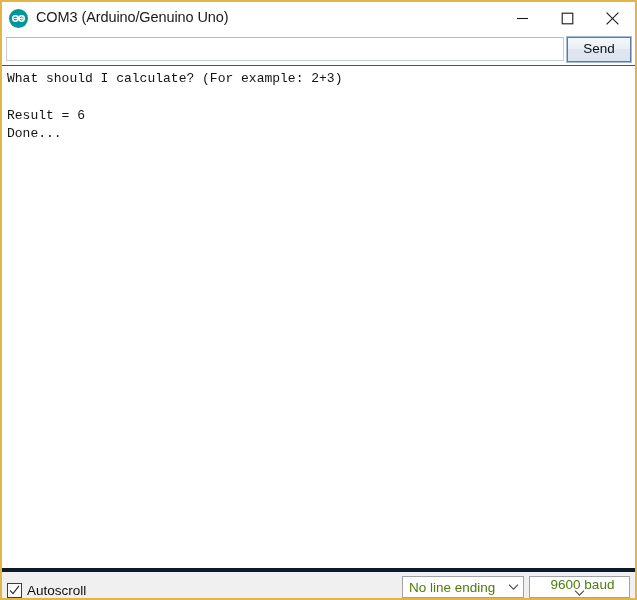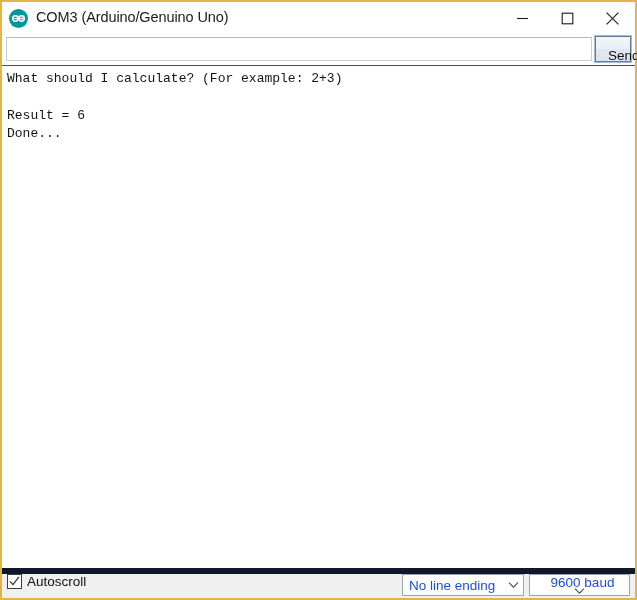--- a/index.html
+++ b/index.html
@@ -92,31 +92,31 @@
     background: #ffffff;
     font-family: "Liberation Sans", sans-serif;
     font-size: 13px;
     color: #000000;
     padding: 0 4px;
     outline: none;
     margin-right: 3px;
   }
   .send-button {
     flex: 0 0 auto;
-    width: 36px;
+    width: 64px;
     height: 25px;
     box-sizing: border-box;
     border: 1px solid #5c7b9e;
     outline: 1px solid #a6bcd4;
     background: linear-gradient(to bottom, #f4f7fb 0%, #eaeff6 48%, #dfe7f1 50%, #dbe4ef 100%);
     font-family: "Liberation Sans", sans-serif;
     font-size: 13.5px;
     color: #0f0f0f;
     line-height: 1;
-    padding: 12px;
+    padding: 4px;
     cursor: default;
   }
 
   
   .console-wrap {
     flex: 1 1 auto;
     background: #ffffff;
     border-top: 1px solid #be185d;
     position: relative;
     overflow: hidden;
@@ -134,23 +134,23 @@
     white-space: pre;
     overflow: hidden;
     background: transparent;
   }
 
   
   .statusbar {
     height: 30px;
     min-height: 30px;
     background: #f0f0f0;
-    border-top: 6px solid #0f172a;
-    display: flex;
-    align-items: flex-start;
+    border-top: 4px solid #0f172a;
+    display: flex;
+    align-items: flex-end;
     padding: 0 5px;
     box-sizing: border-box;
   }
   .autoscroll {
     display: flex;
     align-items: center;
     flex: 1 1 auto;
     cursor: default;
   }
   .checkbox {
@@ -181,21 +181,21 @@
     align-items: center;
     margin-left: 5px;
     flex: 0 0 auto;
     cursor: default;
   }
   .combo-line { width: 122px; }
   .combo-baud { width: 101px; flex-direction: column; }
   .combo-label {
     font-family: "Liberation Sans", sans-serif;
     font-size: 13.5px;
-    color: #1d4ed8;
+    color: #4d7c0f;
     padding-left: 6px;
     white-space: nowrap;
     flex: 1 1 auto;
     overflow: hidden;
   }
   .combo-arrow {
     width: 20px;
     flex: 0 0 auto;
     display: flex;
     align-items: center;

